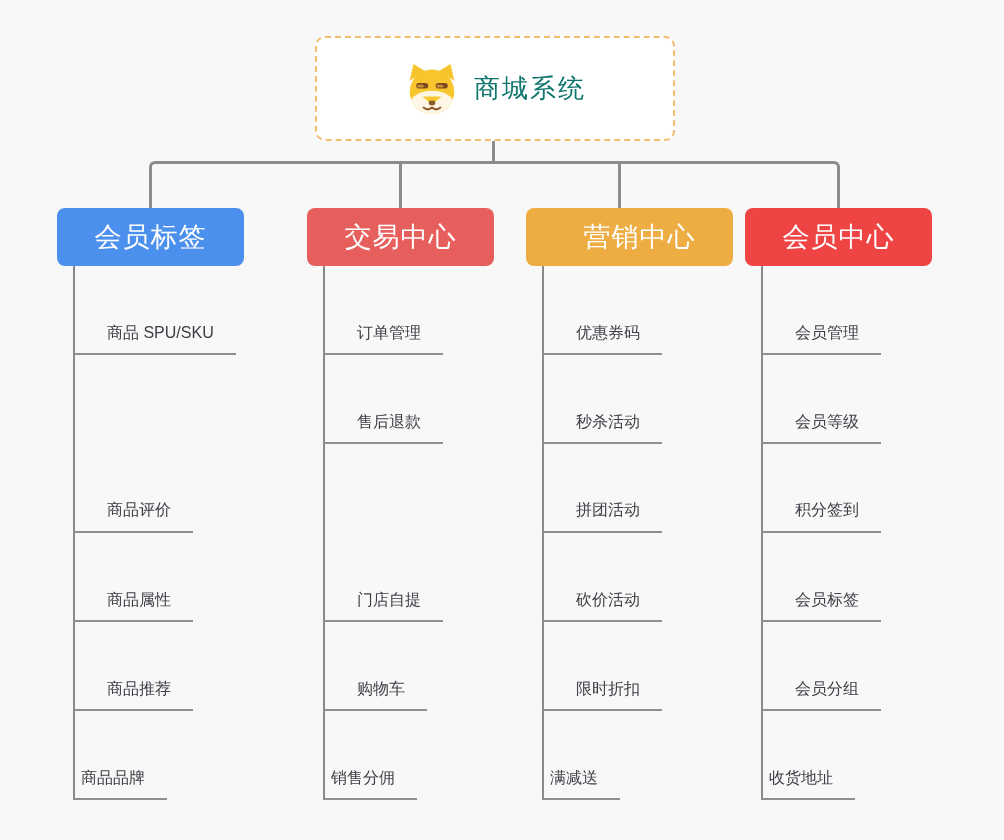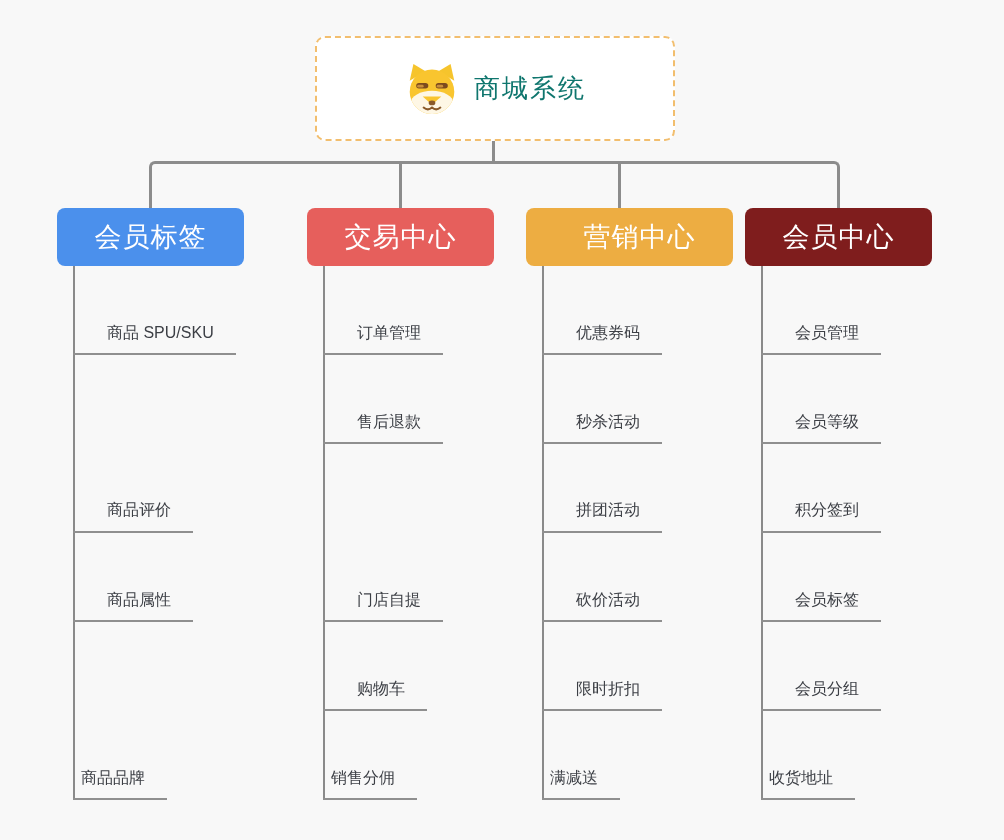--- a/index.html
+++ b/index.html
@@ -33,21 +33,21 @@
   .col-1 { left:57px; }  .col-2 { left:307px; }  .col-3 { left:526px; }  .col-4 { left:745px; }
 
   .branch-header {
     position:absolute; left:0; top:0; width:187px; height:58px; border-radius:8px;
     color:#FFFFFF; font-size:27px; letter-spacing:1px;
     display:flex; align-items:center; justify-content:center; cursor:pointer;
   }
   .col-1 .branch-header { background:#4B90EC; }
   .col-2 .branch-header { background:#E65F5C; }
   .col-3 .branch-header { background:#EDAD42;padding-left:20px; }
-  .col-4 .branch-header { background:#7f1d1d;text-align:center; }
+  .col-4 .branch-header { background:#ef4444;text-align:center; }
 
   .trunk { position:absolute; left:16px; top:58px; width:2px; height:534px; background:#8A8A8A; }
 
   .leaf {
     position:absolute; left:16px; display:inline-block; white-space:nowrap;
     font-size:16px; color:#3C3F45; line-height:28px;
     padding:0 22px 6px 34px; border-bottom:2px solid #8F8F8F; cursor:pointer;
   }
   .r1 { top:111px; } .r2 { top:200px; } .r3 { top:289px;font-family:Liberation Mono, monospace; }
   .r4 { top:378px; } .r5 { top:467px; } .r6 { top:556px;padding-left:8px; }
@@ -89,20 +89,21 @@
     </svg>
     <span class="root-title">商城系统</span>
   </div>
 
   <div class="branch-col col-1">
     <div class="branch-header">会员标签</div>
     <div class="trunk"></div>
     <div class="leaf r1">商品 SPU/SKU</div>
     <div class="leaf r3">商品评价</div>
     <div class="leaf r4">商品属性</div>
+    <div class="leaf r5">商品推荐</div>
     <div class="leaf r6">商品品牌</div>
   </div>
 
   <div class="branch-col col-2">
     <div class="branch-header">交易中心</div>
     <div class="trunk"></div>
     <div class="leaf r1">订单管理</div>
     <div class="leaf r2">售后退款</div>
     <div class="leaf r4">门店自提</div>
     <div class="leaf r5">购物车</div>

